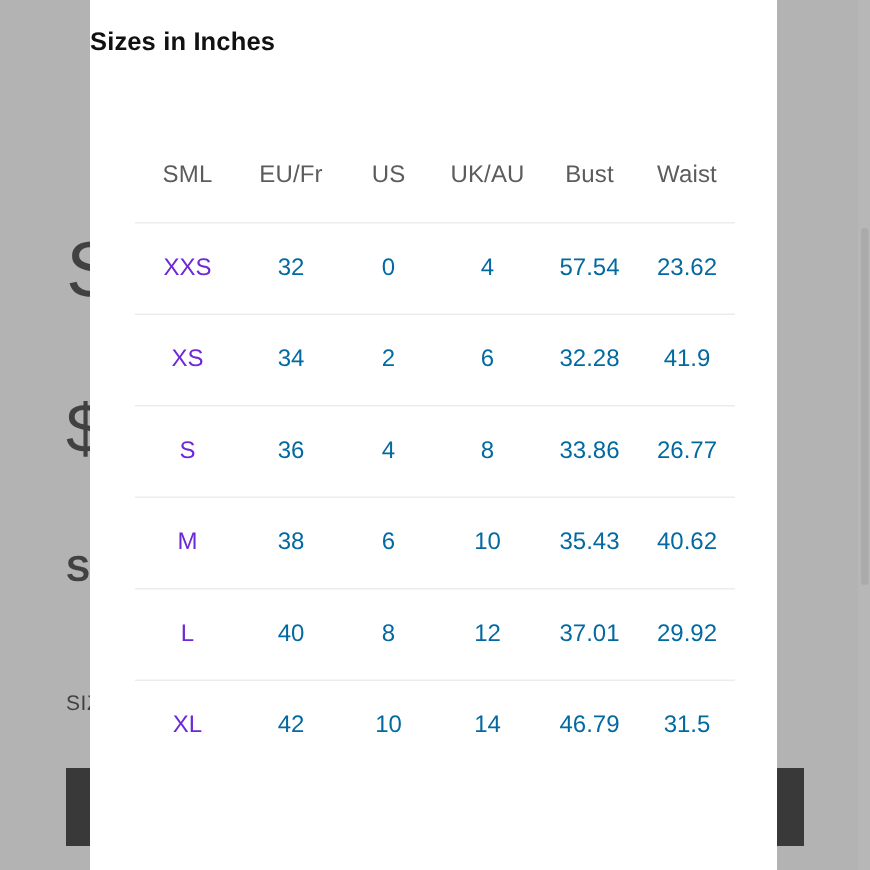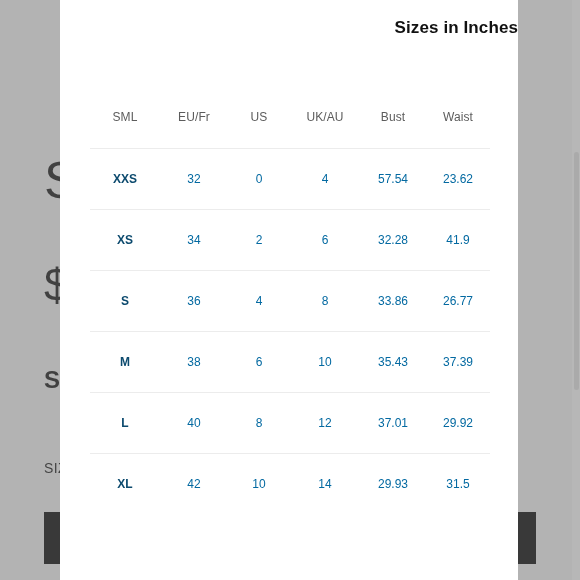--- a/index.html
+++ b/index.html
@@ -119,40 +119,40 @@
     height: 616px;
     background: #ffffff;
     overflow: hidden;
   }
 
   .modal-title {
     position: absolute;
     left: 0;
     top: 36px;
     width: 458px;
-    text-align: right;
+    text-align: left;
     font-size: 17px;
     font-weight: 700;
     color: #111111;
     letter-spacing: 0.1px;
   }
 
   
   .size-table {
     position: absolute;
     left: 30px;
     top: 104px;
     width: 400px;
     border-collapse: collapse;
     table-layout: fixed;
   }
   .size-table th,
   .size-table td {
     text-align: center;
-    font-size: 12px;
+    font-size: 16px;
     padding: 0;
     vertical-align: middle;
   }
   .size-table th {
     height: 62px;
     font-weight: 400;
     color: #5c5c5c;
     letter-spacing: 0.1px;
   }
   .size-table thead tr {
@@ -163,22 +163,22 @@
   }
   .size-table tbody tr:last-child {
     border-bottom: none;
   }
   .size-table td {
     height: 60px;
     color: #0369a1;
     font-weight: 400;
   }
   .size-table td.size-label {
-    color: #0c4a6e;
-    font-weight: 700;
+    color: #6d28d9;
+    font-weight: 400;
   }
   .col-sml   { width: 70px; }
   .col-eufr  { width: 68px; }
   .col-us    { width: 62px; }
   .col-ukau  { width: 70px; }
   .col-bust  { width: 66px; }
   .col-waist { width: 64px; }
 </style>
 </head>
 <body>
@@ -245,35 +245,35 @@
           <td>8</td>
           <td>33.86</td>
           <td>26.77</td>
         </tr>
         <tr>
           <td class="size-label">M</td>
           <td>38</td>
           <td>6</td>
           <td>10</td>
           <td>35.43</td>
-          <td>37.39</td>
+          <td>40.62</td>
         </tr>
         <tr>
           <td class="size-label">L</td>
           <td>40</td>
           <td>8</td>
           <td>12</td>
           <td>37.01</td>
           <td>29.92</td>
         </tr>
         <tr>
           <td class="size-label">XL</td>
           <td>42</td>
           <td>10</td>
           <td>14</td>
-          <td>29.93</td>
+          <td>46.79</td>
           <td>31.5</td>
         </tr>
       </tbody>
     </table>
 
   </div>
 </div>
 
 </body></html>

